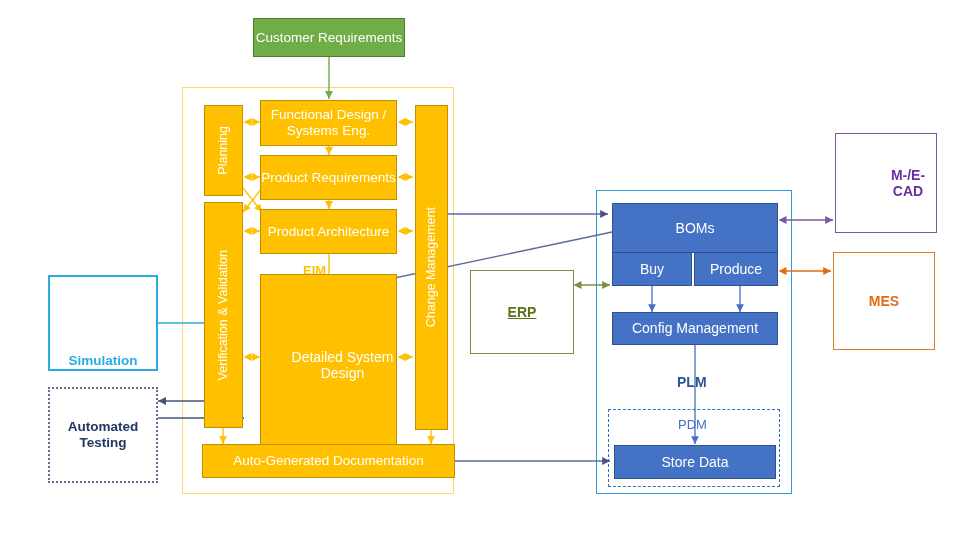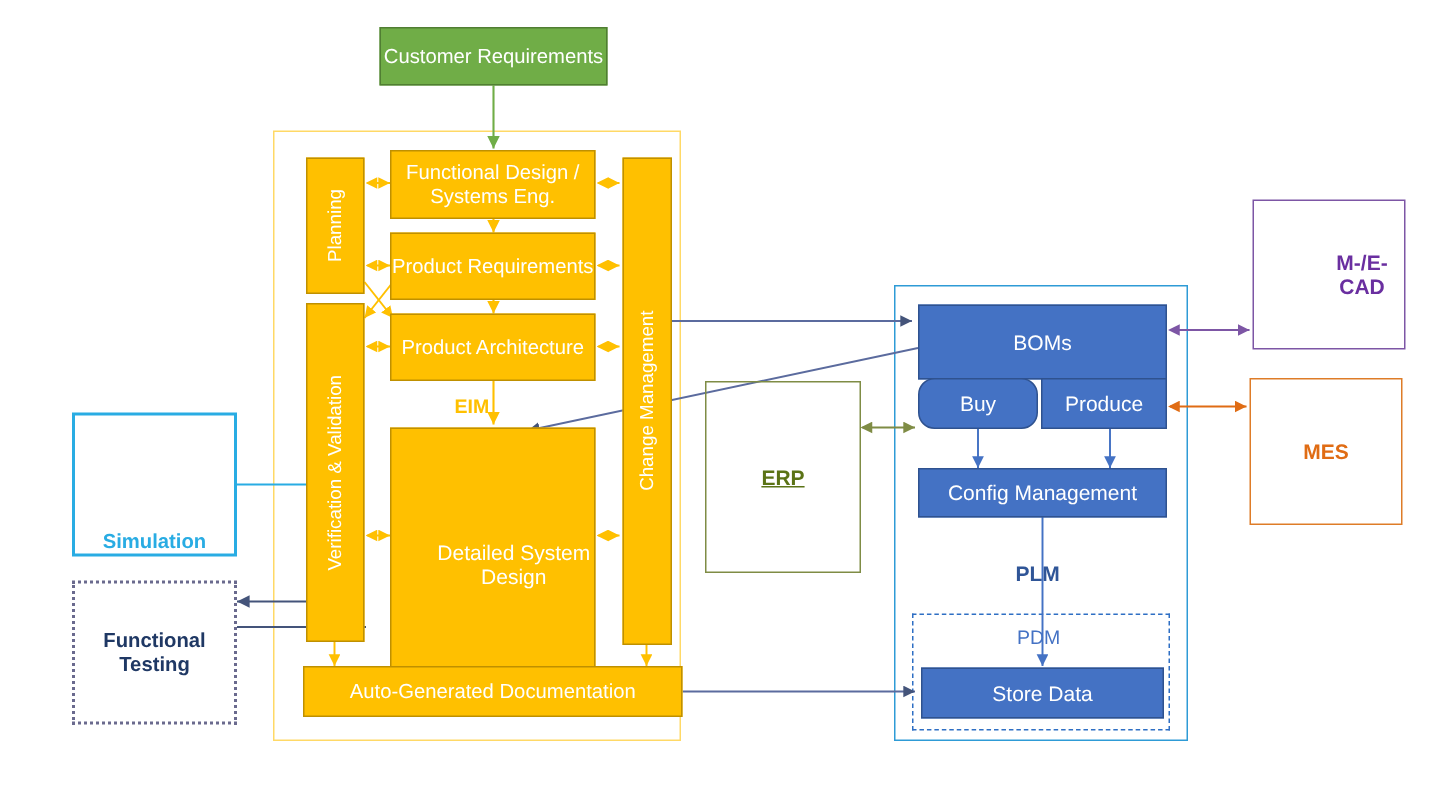--- a/index.html
+++ b/index.html
@@ -154,49 +154,49 @@
   <div class="node amber t13" style="left:260px;top:155px;width:137px;height:45px;">
     <span>Product Requirements</span>
   </div>
 
   <div class="node amber t13" style="left:260px;top:209px;width:137px;height:45px;">
     <span>Product Architecture</span>
   </div>
 
   <div class="lbl eim-label" style="left:303px;top:263px;">EIM</div>
 
-  <div class="node amber t14" style="left:260px;top:285px;width:137px;height:182px;padding-left:28px;">
+  <div class="node amber t14" style="left:260px;top:274px;width:137px;height:182px;padding-left:28px;">
     <span>Detailed System Design</span>
   </div>
 
   <div class="node amber vert t12" style="left:415px;top:105px;width:33px;height:325px;">
     <span>Change Management</span>
   </div>
 
   <div class="node amber t13" style="left:202px;top:444px;width:253px;height:34px;">
     <span>Auto-Generated Documentation</span>
   </div>
 
   <div class="node outline-cyan t13" style="left:48px;top:275px;width:110px;height:96px;">
     <span>Simulation</span>
   </div>
 
   <div class="node dotted-navy t13" style="left:48px;top:387px;width:110px;height:96px;">
-    <span>Functional Testing</span>
-  </div>
-
-  <div class="node outline-olive t14" style="left:470px;top:254px;width:104px;height:128px;text-decoration:underline;">
+    <span>Automated Testing</span>
+  </div>
+
+  <div class="node outline-olive t14" style="left:470px;top:270px;width:104px;height:84px;text-decoration:underline;">
     <span>ERP</span>
   </div>
 
   <div class="node blue t14" style="left:612px;top:203px;width:166px;height:50px;">
     <span>BOMs</span>
   </div>
 
-  <div class="node blue t14" style="left:612px;top:252px;width:80px;height:34px;border-radius:11px;">
+  <div class="node blue t14" style="left:612px;top:252px;width:80px;height:34px;">
     <span>Buy</span>
   </div>
 
   <div class="node blue t14" style="left:694px;top:252px;width:84px;height:34px;">
     <span>Produce</span>
   </div>
 
   <div class="node blue t14" style="left:612px;top:312px;width:166px;height:33px;">
     <span>Config Management</span>
   </div>

